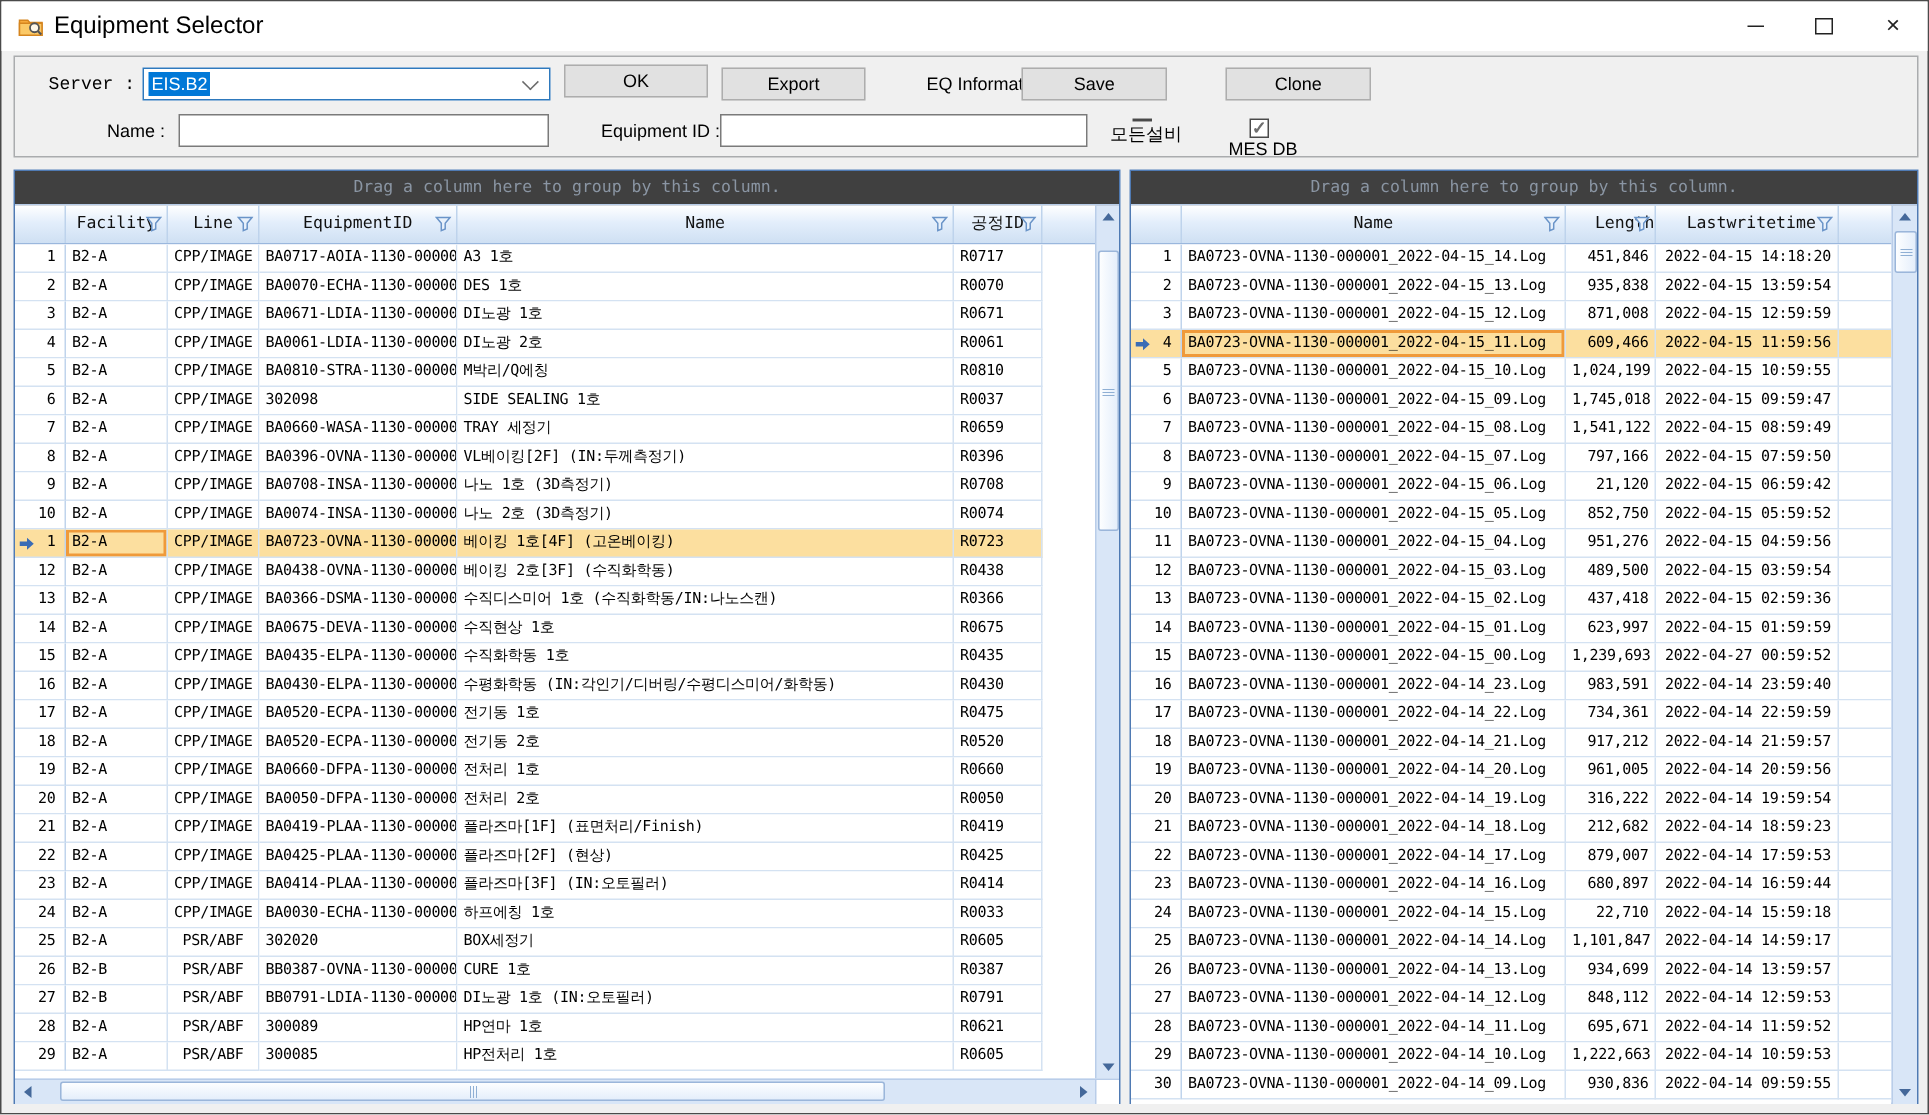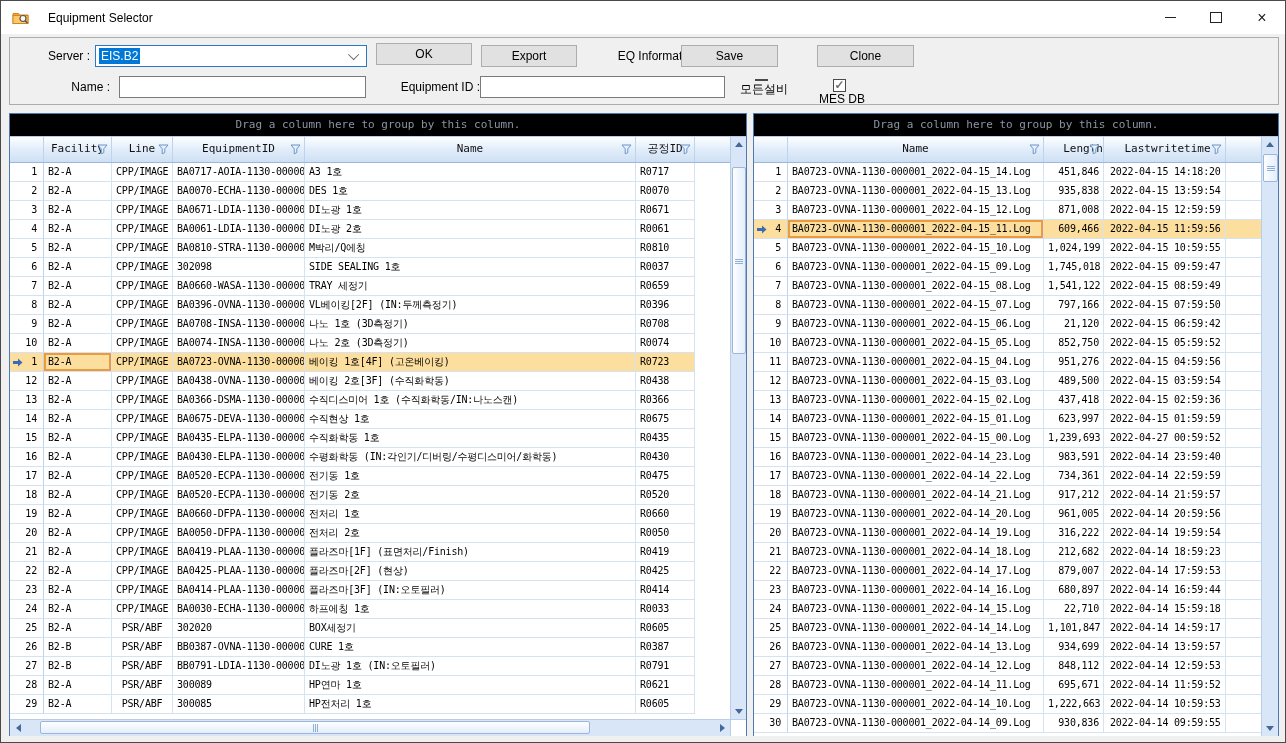--- a/index.html
+++ b/index.html
@@ -2,21 +2,21 @@
 <html><head>
 <meta charset="utf-8">
 <style>
   html,body{margin:0;padding:0;width:1286px;height:743px;overflow:hidden;
     font-family:"Liberation Sans",sans-serif;background:#f0f0f0;}
   .window{position:relative;width:1284px;height:741px;border:1px solid #4a4a4a;background:#f0f0f0;}
 
   
   .titlebar{position:absolute;left:0;top:0;width:100%;height:33px;background:#ffffff;display:flex;align-items:center;}
   .titlebar .app-icon{margin-left:11px;width:17px;height:15px;flex:none;}
-  .titlebar .title{margin-left:19px;font-size:12px;color:#000;}
+  .titlebar .title{margin-left:7px;font-size:16px;color:#000;}
   .win-controls{margin-left:auto;display:flex;height:100%;}
   .win-btn{width:46px;height:100%;display:flex;align-items:center;justify-content:center;color:#222;}
   .glyph-min{width:11px;height:1px;background:#222;}
   .glyph-max{width:10px;height:9px;border:1px solid #222;}
   .glyph-close{font-size:16px;line-height:16px;}
 
   
   .toolbar{position:absolute;left:8px;top:36px;width:1268px;height:66px;background:#f0f0f0;border:1px solid #aaacae;}
   .toolbar .lbl{position:absolute;font-size:12px;color:#000;line-height:22px;text-align:right;}
   .btn{position:absolute;height:22px;background:#e1e1e1;border:1px solid #adadad;font-size:12px;
@@ -33,21 +33,21 @@
        display:flex;align-items:center;justify-content:center;}
   .chk .tick{display:none;font-size:12px;line-height:11px;color:#6f6f6f;font-weight:bold;}
   .chk.checked .tick{display:block;}
   .chkwrap .clabel{margin-left:5px;font-size:12px;}
 
   
   .gpanel{position:absolute;top:112px;border:1px solid #4f7ab3;background:#fff;box-sizing:border-box;
           font-family:"DejaVu Sans Mono","DejaVu Sans",monospace;}
   .gpanel.left{left:8px;width:738px;height:623px;}
   .gpanel.right{left:752px;width:526px;height:623px;}
-  .band{height:22px;background:#000000;border-bottom:1px solid #b7cce8;color:#8a95a3;font-size:11px;
+  .band{height:22px;background:#404040;border-bottom:1px solid #b7cce8;color:#8a95a3;font-size:11px;
         text-align:center;line-height:22px;letter-spacing:0;}
   .content{display:flex;height:582px;}
   .gpanel.right .content{height:599px;}
   .cols{display:flex;flex-direction:column;}
   .gpanel.left .cols{width:720px;}
   .gpanel.right .cols{width:507px;}
   .hrow{display:flex;height:25px;background:linear-gradient(#ffffff,#e3eefb 45%,#cfe0f3);
         border-bottom:1px solid #9ab7dd;flex:none;}
   .hc{position:relative;box-sizing:border-box;border-right:1px solid #bed3ec;font-size:11px;color:#111;
       text-align:center;line-height:24px;overflow:hidden;white-space:nowrap;}
@@ -112,21 +112,21 @@
       <div class="win-btn">
           <span class="glyph-max"></span>
         </div>
       <div class="win-btn">
           <span class="glyph-close">×</span>
         </div>
     </div>
   </div>
 
   <div class="toolbar">
-    <span class="lbl" style="left:20px;top:7px;width:60px;">Server :</span>
+    <span class="lbl" style="left:20px;top:7px;width:60px;font-family:Liberation Mono, monospace;">Server :</span>
     <div class="combo">
       <span class="sel">EIS.B2</span>
       <span class="chev"></span>
     </div>
     <button class="btn" style="left:366px;top:5px;width:96px;">OK</button>
     <button class="btn" style="left:471px;top:7px;width:96px;">Export</button>
     <span class="lbl" style="left:590px;top:7px;width:105px;">EQ Information :</span>
     <button class="btn" style="left:671px;top:7px;width:97px;">Save</button>
     <button class="btn" style="left:807px;top:7px;width:97px;">Clone</button>
 

